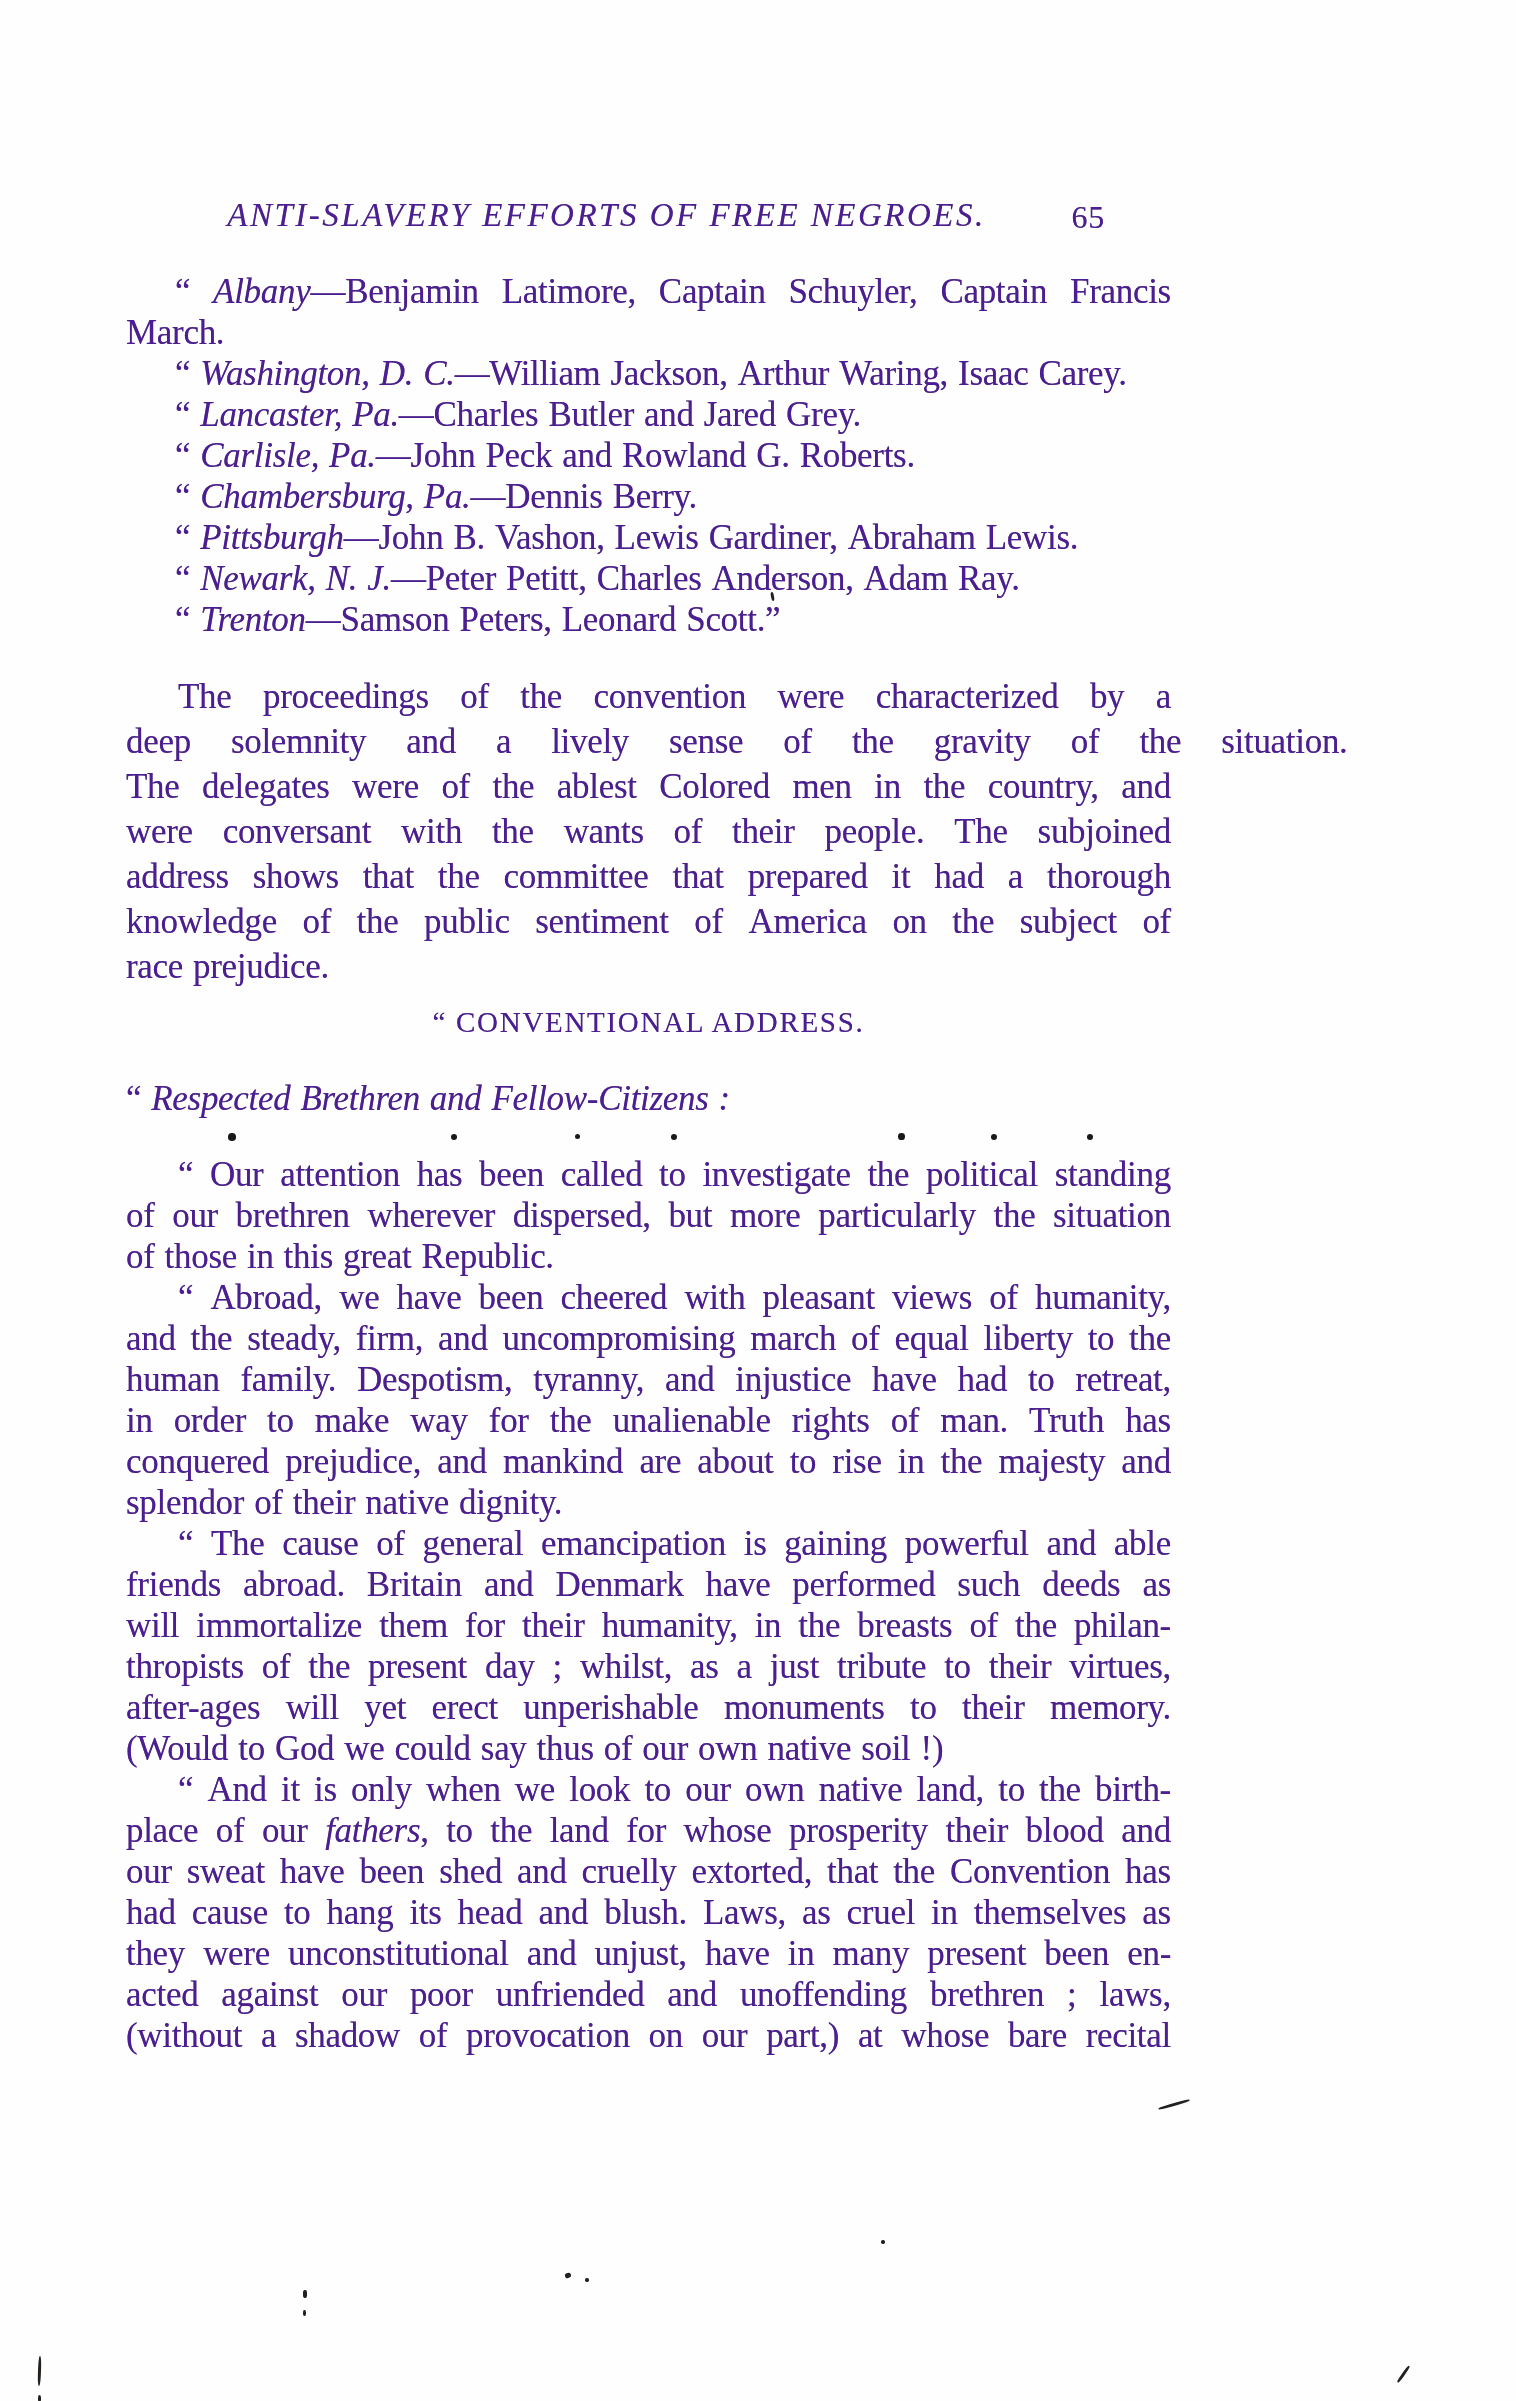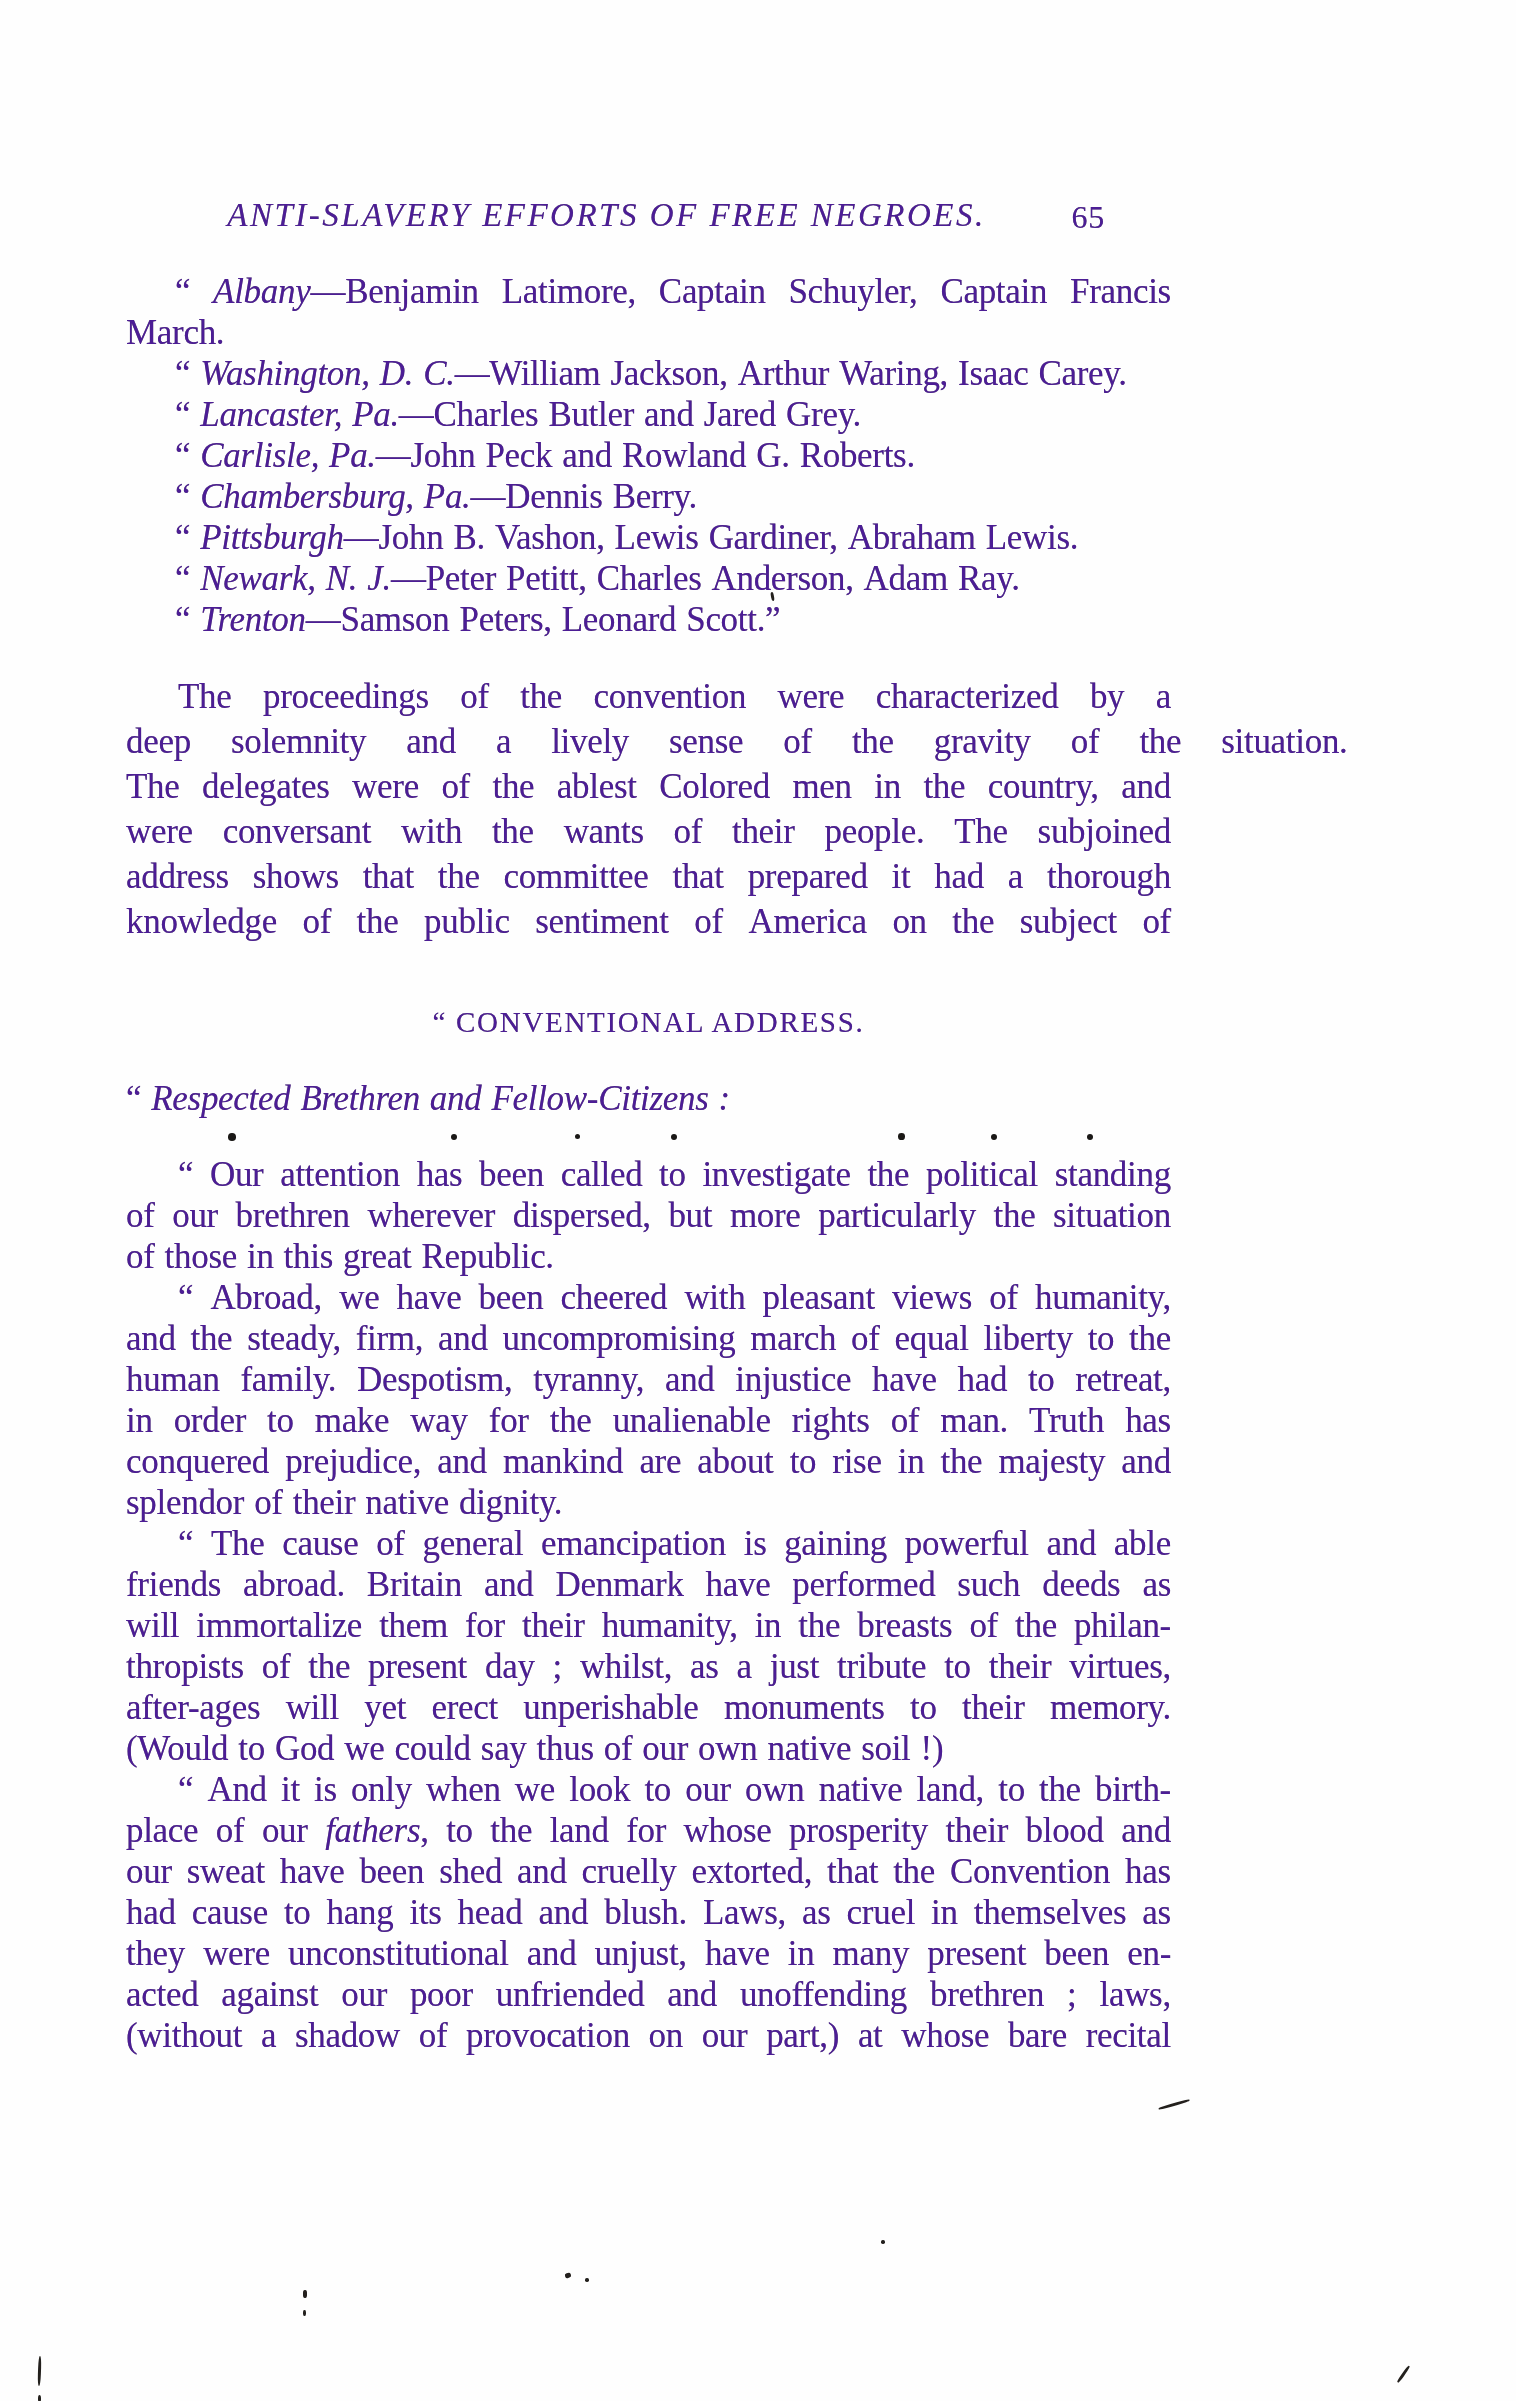--- a/index.html
+++ b/index.html
@@ -208,20 +208,24 @@
         <span class="word">the</span>
         <span class="word">public</span>
         <span class="word">sentiment</span>
         <span class="word">of</span>
         <span class="word">America</span>
         <span class="word">on</span>
         <span class="word">the</span>
         <span class="word">subject</span>
         <span class="word">of</span>
       </div>
+      <div class="tline nat" style="height: 45px; line-height: 45px;">
+        <span class="word">race</span>
+        <span class="word">prejudice.</span>
+      </div>
     </div>
 
   <div id="address-heading" class="txt">“ CONVENTIONAL ADDRESS.</div>
 
   <div id="salutation" class="tblock txt">
       <div class="tline nat" style="height: 44px; line-height: 44px;">
         <span class="word">“</span>
         <span class="word"><i>Respected</i></span>
         <span class="word"><i>Brethren</i></span>
         <span class="word"><i>and</i></span>

